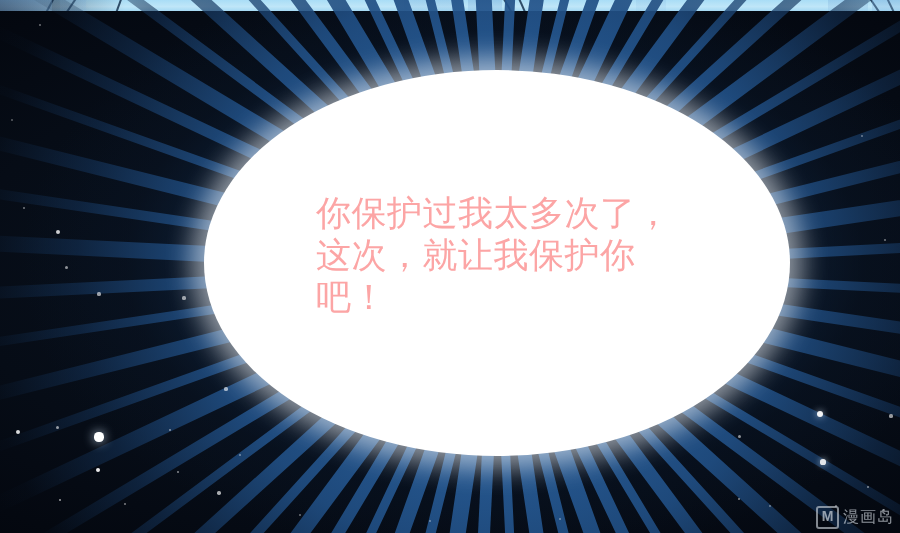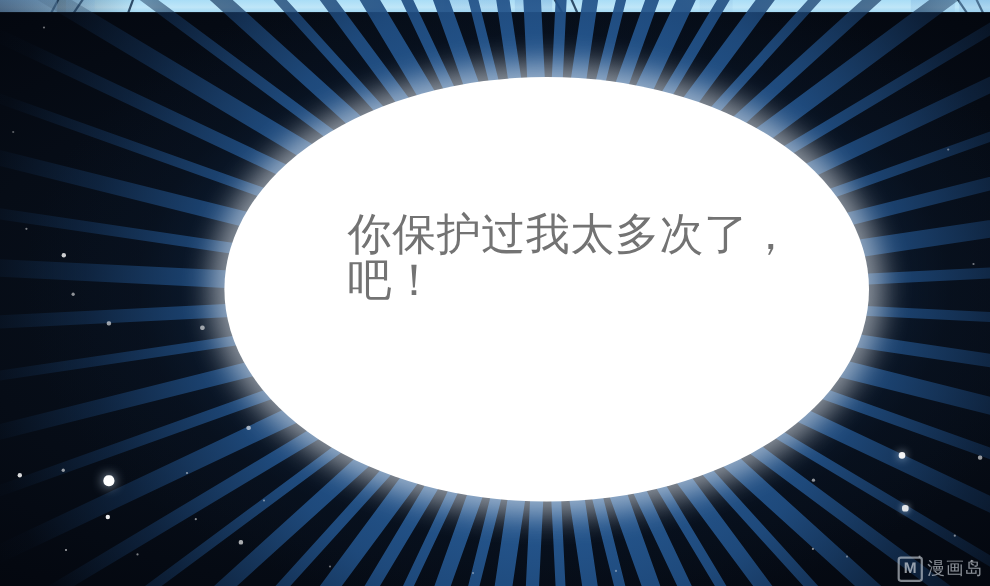--- a/index.html
+++ b/index.html
@@ -99,22 +99,22 @@
     background: #ffffff;
     box-shadow: 0 0 26px 12px rgba(255,255,255,.55);
   }
 
   
   #dialogue {
     position: absolute;
     left: 316px;
     top: 192px;
     width: 420px;
-    color: #737373;
-    font-size: 40px;
+    color: #fca5a5;
+    font-size: 35px;
     line-height: 42px;
     letter-spacing: .5px;
     font-weight: 400;
     white-space: pre-wrap;
     font-family: "DejaVu Sans", "Liberation Sans", sans-serif;
   }
   #dialogue .ln { display: block; }
 
   
   .star {
@@ -404,20 +404,20 @@
       <div class="star" style="left: 298.7px; top: 513.7px; width: 2.6px; height: 2.6px; opacity: 0.42;"></div>
       <div class="star" style="left: 428.8px; top: 519.8px; width: 2.4px; height: 2.4px; opacity: 0.38;"></div>
       <div class="star" style="left: 558.8px; top: 517.8px; width: 2.4px; height: 2.4px; opacity: 0.38;"></div>
       <div class="star" style="left: 10.9px; top: 118.9px; width: 2.2px; height: 2.2px; opacity: 0.35;"></div>
       <div class="star" style="left: 38.8px; top: 23.8px; width: 2.4px; height: 2.4px; opacity: 0.42;"></div>
       <div class="star" style="left: 702.7px; top: 377.7px; width: 2.6px; height: 2.6px; opacity: 0.45;"></div>
     </div>
 
   <div id="balloon"></div>
 
-  <div id="dialogue"><span class="ln">你保护过我太多次了，</span><span class="ln">吧！</span></div>
+  <div id="dialogue"><span class="ln">你保护过我太多次了，</span><span class="ln">这次，就让我保护你</span><span class="ln">吧！</span></div>
 
   <div id="watermark">
     <div id="wm-logo">M</div>
     <div id="wm-text">漫画岛</div>
   </div>
 
 </div>
 
 </body></html>

